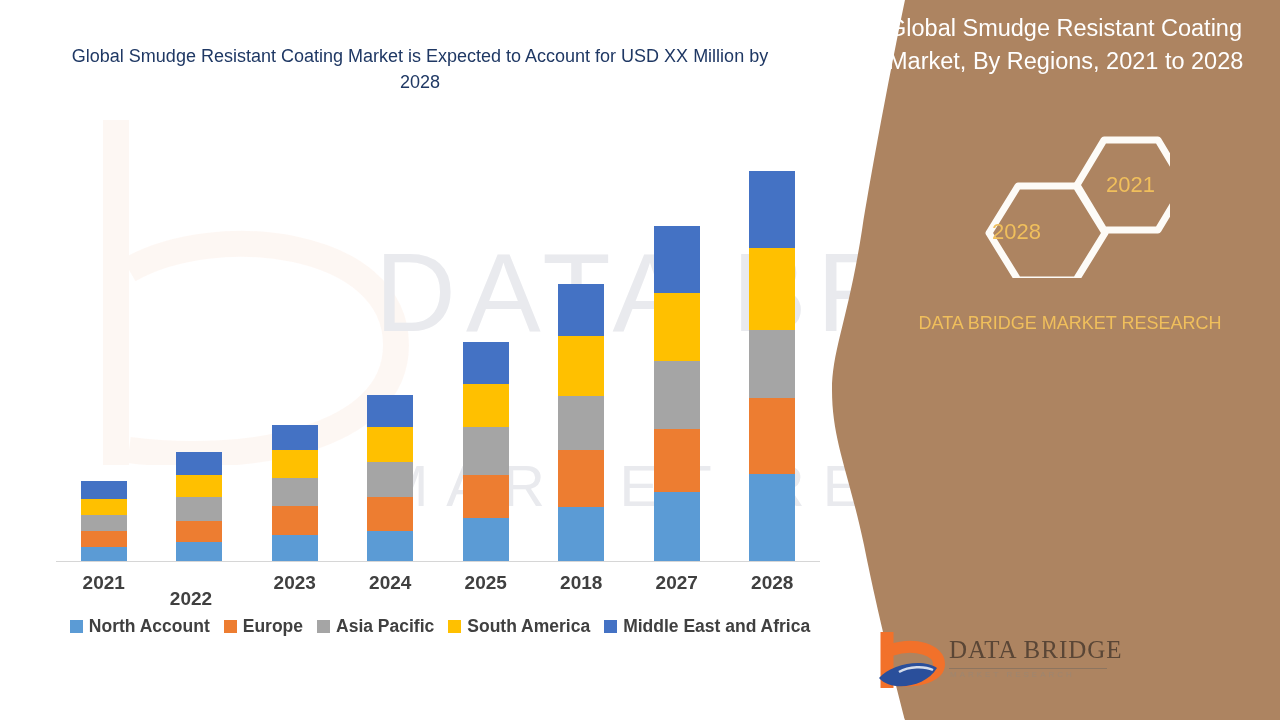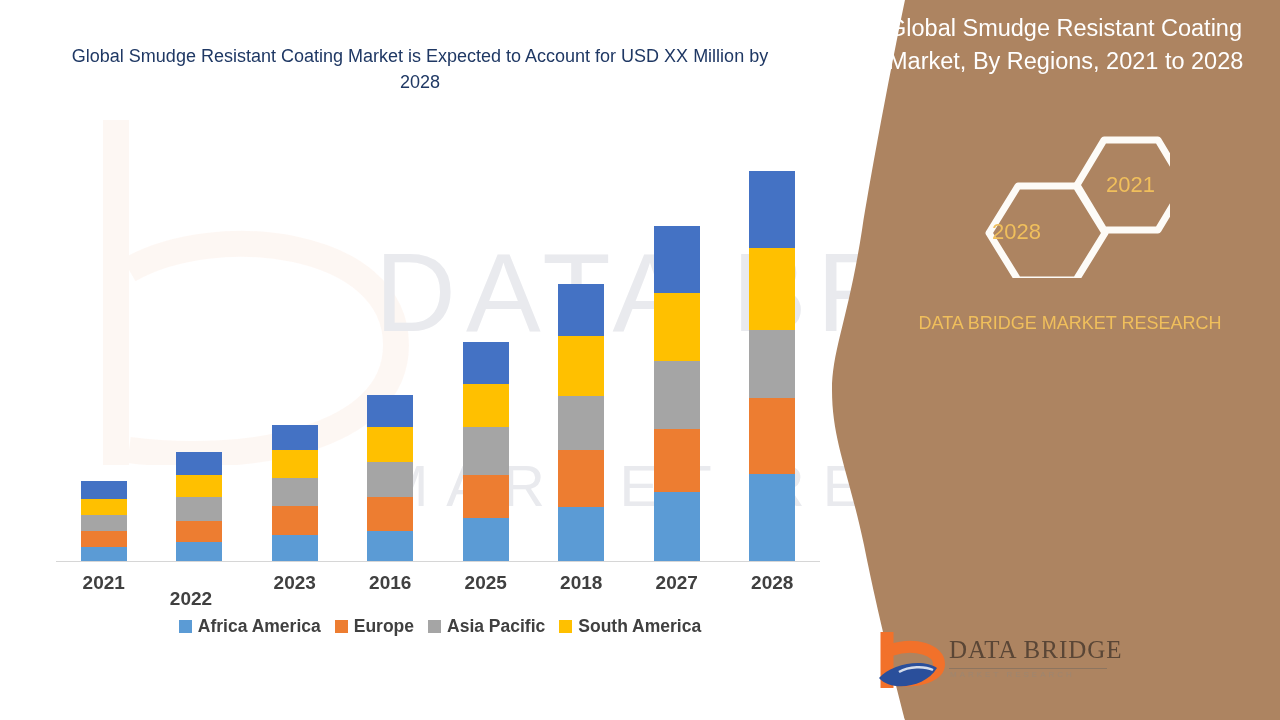--- a/index.html
+++ b/index.html
@@ -177,42 +177,46 @@
         <div class="seg" style="background: rgb(165, 165, 165); height: 67.9467px;"></div>
         <div class="seg" style="background: rgb(237, 125, 49); height: 76.3093px;"></div>
         <div class="seg" style="background: rgb(91, 155, 213); height: 87.808px;"></div>
       </div>
     </div>
   <div id="axis-line"></div>
   <div id="x-labels">
       <div class="x-label" style="left: -0.25px;">2021</div>
       <div class="x-label" style="left: 87px; margin-top: 16px;">2022</div>
       <div class="x-label" style="left: 190.75px;">2023</div>
-      <div class="x-label" style="left: 286.25px;">2016</div>
+      <div class="x-label" style="left: 286.25px;">2024</div>
       <div class="x-label" style="left: 381.75px;">2025</div>
       <div class="x-label" style="left: 477.25px;">2018</div>
       <div class="x-label" style="left: 572.75px;">2027</div>
       <div class="x-label" style="left: 668.25px;">2028</div>
     </div>
   <div id="legend">
       <div class="legend-item">
         <span class="legend-swatch" style="background: rgb(91, 155, 213);"></span>
-        <span class="legend-label">Africa America</span>
+        <span class="legend-label">North Account</span>
       </div>
       <div class="legend-item">
         <span class="legend-swatch" style="background: rgb(237, 125, 49);"></span>
         <span class="legend-label">Europe</span>
       </div>
       <div class="legend-item">
         <span class="legend-swatch" style="background: rgb(165, 165, 165);"></span>
         <span class="legend-label">Asia Pacific</span>
       </div>
       <div class="legend-item">
         <span class="legend-swatch" style="background: rgb(255, 192, 0);"></span>
         <span class="legend-label">South America</span>
+      </div>
+      <div class="legend-item">
+        <span class="legend-swatch" style="background: rgb(68, 114, 196);"></span>
+        <span class="legend-label">Middle East and Africa</span>
       </div>
     </div>
 </div>
 
 <svg id="brand-panel" viewBox="0 0 1280 720" preserveAspectRatio="none">
   <path id="brand-shape" d="M 1280 0 L 905 0 C 905 0 880 120 862 230
         C 848 320 832 350 832 390
         C 832 440 848 470 864 545
         C 880 625 900 700 905 720 L 1280 720 Z" fill="#ad8461"></path>
 </svg>

